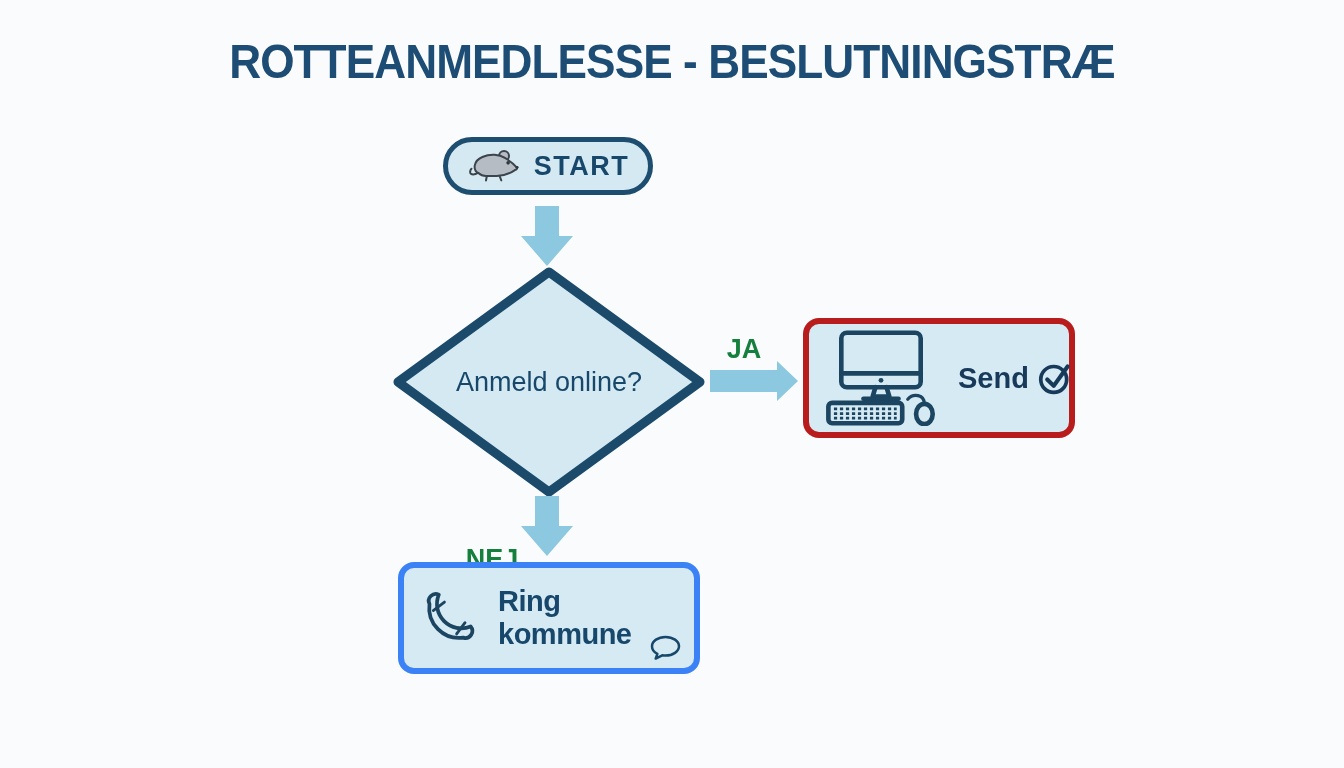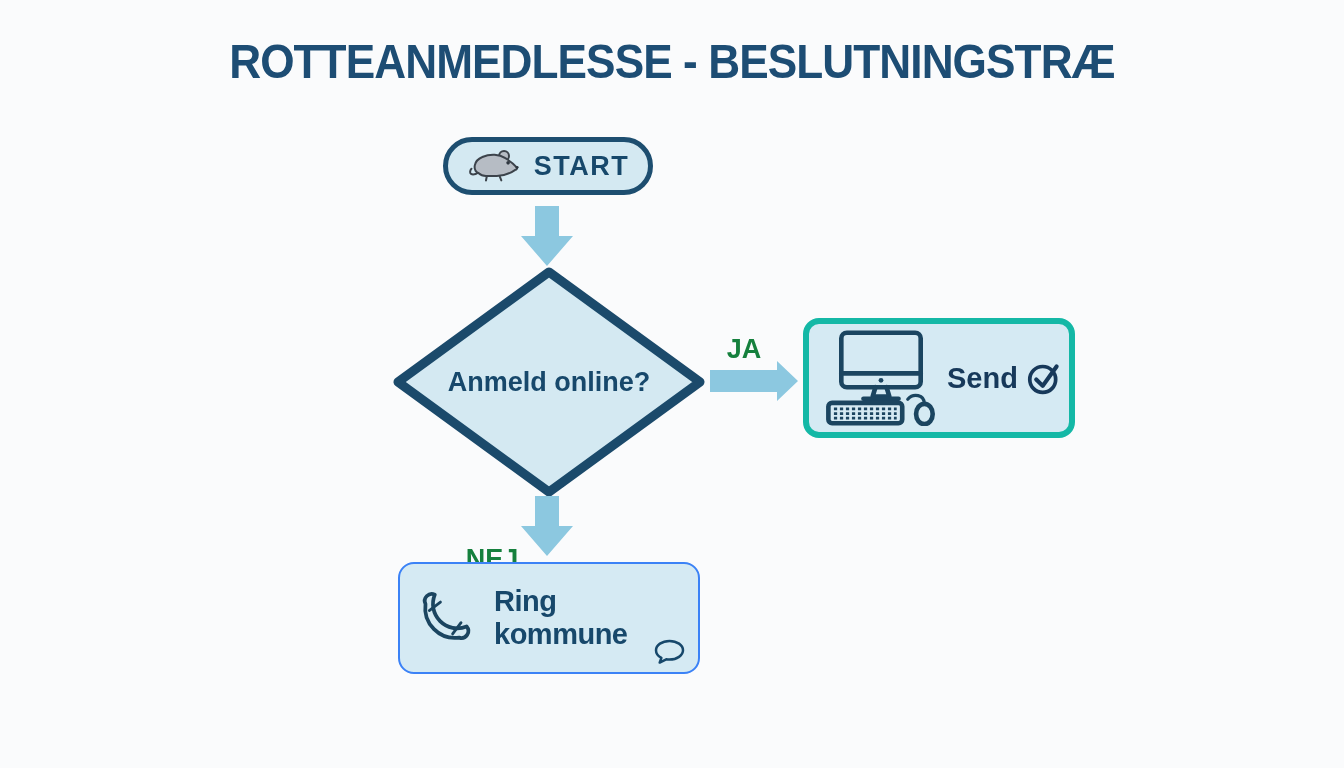--- a/index.html
+++ b/index.html
@@ -21,44 +21,44 @@
     left:443px;top:137px;width:210px;height:58px;
     background:#d4e9f2;border:5px solid #1d4e70;border-radius:34px;
     display:flex;align-items:center;justify-content:center;gap:11px;
   }
   .start-label{font-size:27px;font-weight:bold;color:#17486b;letter-spacing:1.5px;}
 
   .diamond-wrap{left:390px;top:262px;width:318px;height:240px;}
   .diamond-label{
     left:390px;top:262px;width:318px;height:240px;
     display:flex;align-items:center;justify-content:center;
-    font-size:27px;font-weight:bold;color:#17486b;
+    font-size:27px;font-weight:normal;color:#17486b;
   }
 
   .edge-label{
     font-size:27px;font-weight:bold;color:#15803d;text-align:center;
   }
   .edge-ja{left:712px;top:334px;width:64px;}
   .edge-nej{left:452px;top:524px;width:80px;margin-top:20px;}
 
   .action-box{
     background:#d5eaf3;border-radius:16px;
     display:flex;align-items:center;
   }
   .send-box{
     left:803px;top:318px;width:272px;height:120px;
-    border:6px solid #14b8a6;
-    padding:0 20px 0 12px;gap:6px;
+    border:6px solid #b91c1c;
+    padding:0 20px 0 12px;gap:17px;
   }
   .send-right{margin-left:auto;display:flex;align-items:center;gap:9px;}
   .send-label{font-size:29px;font-weight:bold;color:#17395a;}
 
   .ring-box{
     left:398px;top:562px;width:302px;height:112px;
-    border:2px solid #3b82f6;
+    border:6px solid #3b82f6;
     padding:0 18px;gap:18px;position:absolute;
   }
   .ring-label{font-size:29px;font-weight:bold;color:#17486b;letter-spacing:-0.5px;}
   .bubble{position:absolute;right:12px;bottom:7px;}
 
   svg{display:block;}
 </style>
 </head>
 <body>
 

